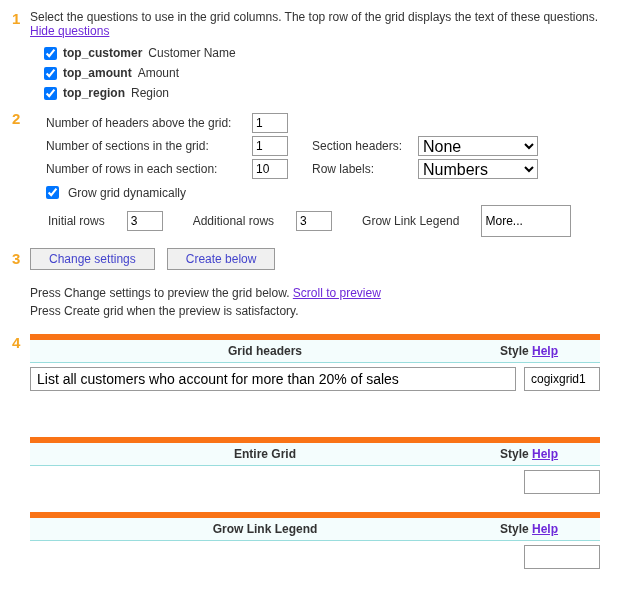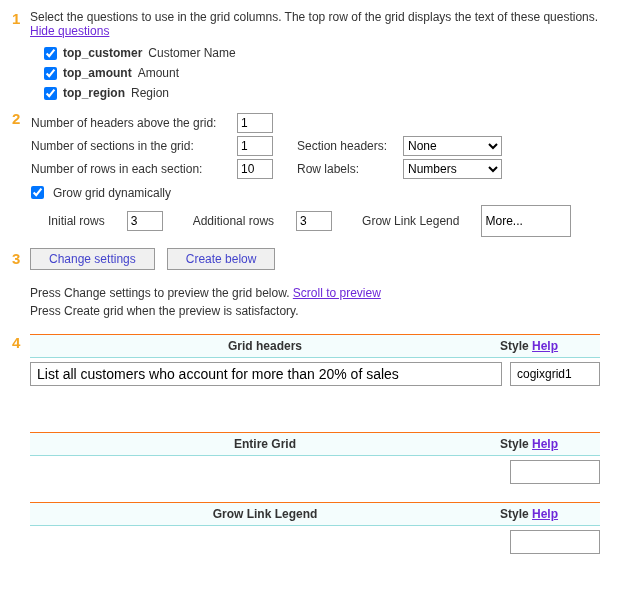--- a/index.html
+++ b/index.html
@@ -20,39 +20,39 @@
     font-size: 15px;
     color: #f5a623;
     line-height: 1.2;
   }
   .content { flex: 1; }
   .link { color: #6d28d9; text-decoration: underline; cursor: pointer; margin-top: 35px; }
   .sp-block { margin-top: 8px; margin-left: 18px; }
   .chk-row { display: flex; align-items: center; margin: 6px 0 6px 14px; gap: 6px; }
   .chk-row input[type="checkbox"] { margin: 0; }
   .bold { font-weight: bold; }
-  .form-row { display: flex; align-items: center; margin: 3px 1px; gap: 6px; }
+  .form-row { display: flex; align-items: center; margin: 3px 16px; gap: 6px; }
   .form-row .label1 { width: 200px; }
   .form-row .label2 { margin-left: 18px; width: 100px; }
   input.tiny { width: 36px; height: 20px; font-size: 12px; padding: 1px 3px; border: 1px solid #999; }
   input.med { width: 90px; height: 32px; font-size: 12px; padding: 11px 3px; border: 1px solid #999; }
-  select.sel { width: 99px; height: 20px; font-size: 12px; border: 1px solid #999; background: #fff; }
+  select.sel { width: 120px; height: 20px; font-size: 16px; border: 1px solid #999; background: #fff; }
   .grow-row { display: flex; align-items: center; margin: 3px 0 3px 18px; gap: 22px; }
   .btn {
     padding: 3px 18px;
     font-size: 12px;
     color: #4444cc;
     background: #f0f0f0;
     border: 1px solid #999;
     cursor: pointer;
   }
   .info-block { margin: 14px 0 14px 18px; line-height: 1.5; }
   .sec-header {
     display: flex;
-    border-top: 1px solid #f97316;
+    border-top: 6px solid #f97316;
     border-bottom: 1px solid #99dddd;
     background: #f4fdfd;
     font-weight: bold;
   }
   .sec-header .sh-main {
     flex: 1;
     text-align: center;
     padding: 4px 0;
   }
   .sec-header .sh-style {
@@ -67,21 +67,21 @@
     gap: 8px;
   }
   .big-input {
     flex: 1;
     height: 24px;
     font-size: 14px;
     padding: 3px 6px;
     border: 1px solid #999;
   }
   .style-input {
-    width: 90px;
+    width: 76px;
     height: 24px;
     font-size: 12px;
     padding: 3px 6px;
     border: 1px solid #999;
   }
 </style>
 </head>
 <body>
 
 <div class="row">

